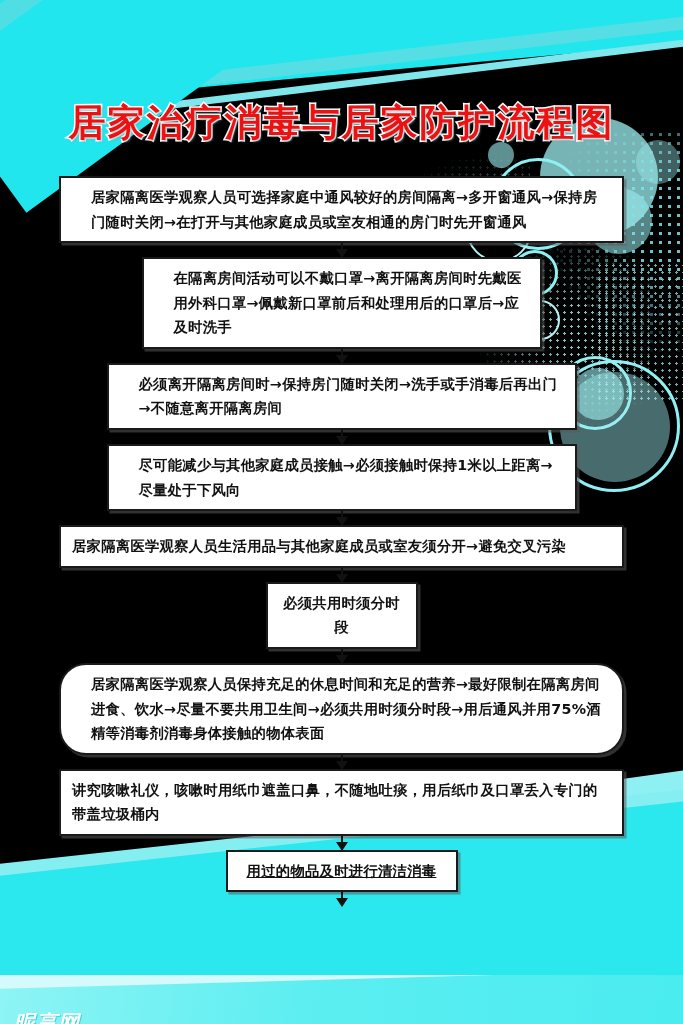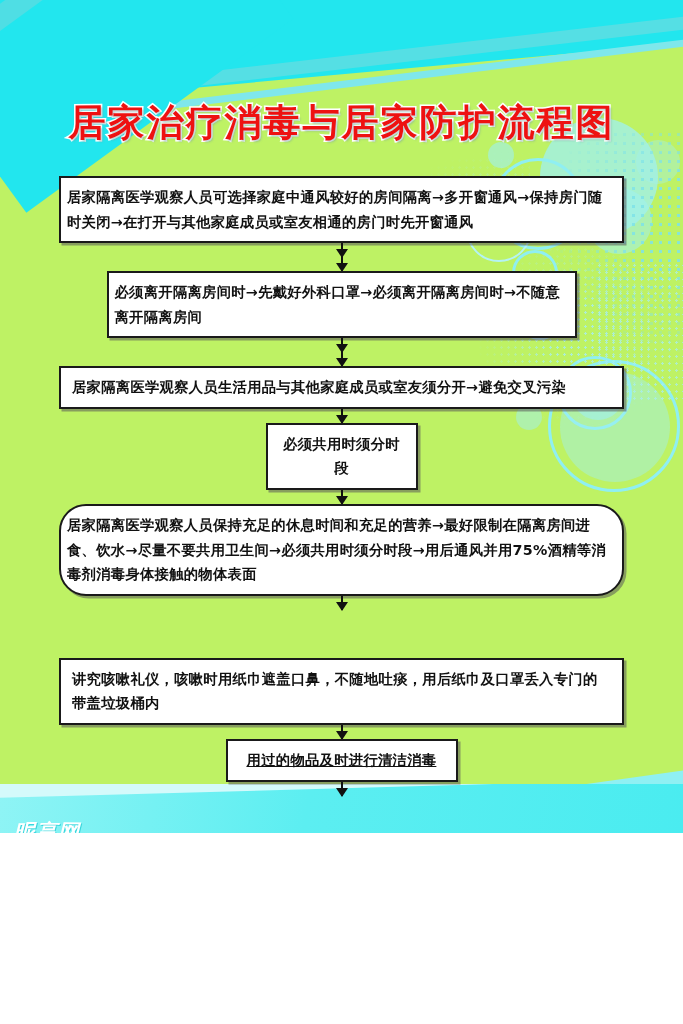--- a/index.html
+++ b/index.html
@@ -5,22 +5,22 @@
   * { box-sizing: border-box; margin: 0; padding: 0; }
   html, body {
     width: 683px;
     height: 1024px;
     overflow: hidden;
     font-family: "DejaVu Sans", "Liberation Sans", sans-serif;
   }
   #poster {
     position: relative;
     width: 683px;
-    height: 833px;
-    background: #bef264;
+    height: 1024px;
+    background: #000000;
     overflow: hidden;
   }
 
   
   .bg-layer {
     position: absolute;
     inset: 0;
     overflow: hidden;
     pointer-events: none;
   }
@@ -206,21 +206,21 @@
     font-family: "DejaVu Sans", "Liberation Sans", sans-serif;
     font-weight: bold;
     font-size: 14.3px;
     line-height: 1.72;
     color: #111111;
     padding: 7px 11px;
     margin: 0 auto;
     letter-spacing: 0.3px;
   }
   .node.center-text { text-align: center; }
-  .node.pad-in { padding-left: 6px; }
+  .node.pad-in { padding-left: 30px; }
   .connector {
     width: 2px;
     margin: 0 auto;
     background: #111111;
     position: relative;
   }
   .connector::after {
     content: "";
     position: absolute;
     left: 50%;
@@ -280,45 +280,51 @@
 
   <div class="title">居家治疗消毒与居家防护流程图</div>
 
   <div class="flow">
 
     <div class="node pad-in" style="width:565px;">
       <span>居家隔离医学观察人员可选择家庭中通风较好的房间隔离→多开窗通风→保持房门随时关闭→在打开与其他家庭成员或室友相通的房门时先开窗通风</span>
     </div>
     <div class="connector" style="height:14px;"></div>
 
+    <div class="node pad-in" style="width:400px;">
+      <span>在隔离房间活动可以不戴口罩→离开隔离房间时先戴医用外科口罩→佩戴新口罩前后和处理用后的口罩后→应及时洗手</span>
+    </div>
     <div class="connector" style="height:14px;"></div>
 
     <div class="node pad-in" style="width:470px;">
-      <span>必须离开隔离房间时→先戴好外科口罩→必须离开隔离房间时→不随意离开隔离房间</span>
-    </div>
-    <div class="connector" style="height:14px;"></div>
-
+      <span>必须离开隔离房间时→保持房门随时关闭→洗手或手消毒后再出门→不随意离开隔离房间</span>
+    </div>
+    <div class="connector" style="height:14px;"></div>
+
+    <div class="node pad-in" style="width:470px;">
+      <span>尽可能减少与其他家庭成员接触→必须接触时保持1米以上距离→尽量处于下风向</span>
+    </div>
     <div class="connector" style="height:14px;"></div>
 
     <div class="node" style="width:565px;">
       <span>居家隔离医学观察人员生活用品与其他家庭成员或室友须分开→避免交叉污染</span>
     </div>
     <div class="connector" style="height:14px;"></div>
 
     <div class="node center-text" style="width:152px;">
       <span>必须共用时须分时段</span>
     </div>
     <div class="connector" style="height:14px;"></div>
 
     <div class="node pad-in" style="width:565px;border-radius:27px;">
       <span>居家隔离医学观察人员保持充足的休息时间和充足的营养→最好限制在隔离房间进食、饮水→尽量不要共用卫生间→必须共用时须分时段→用后通风并用75%酒精等消毒剂消毒身体接触的物体表面</span>
     </div>
     <div class="connector" style="height:14px;"></div>
 
-    <div class="node" style="width:565px;margin-top:48px;">
+    <div class="node" style="width:565px;">
       <span>讲究咳嗽礼仪，咳嗽时用纸巾遮盖口鼻，不随地吐痰，用后纸巾及口罩丢入专门的带盖垃圾桶内</span>
     </div>
     <div class="connector" style="height:14px;"></div>
 
     <div class="node center-text" style="width:232px;text-decoration:underline;">
       <span>用过的物品及时进行清洁消毒</span>
     </div>
     <div class="connector" style="height:14px;"></div>
 
 

